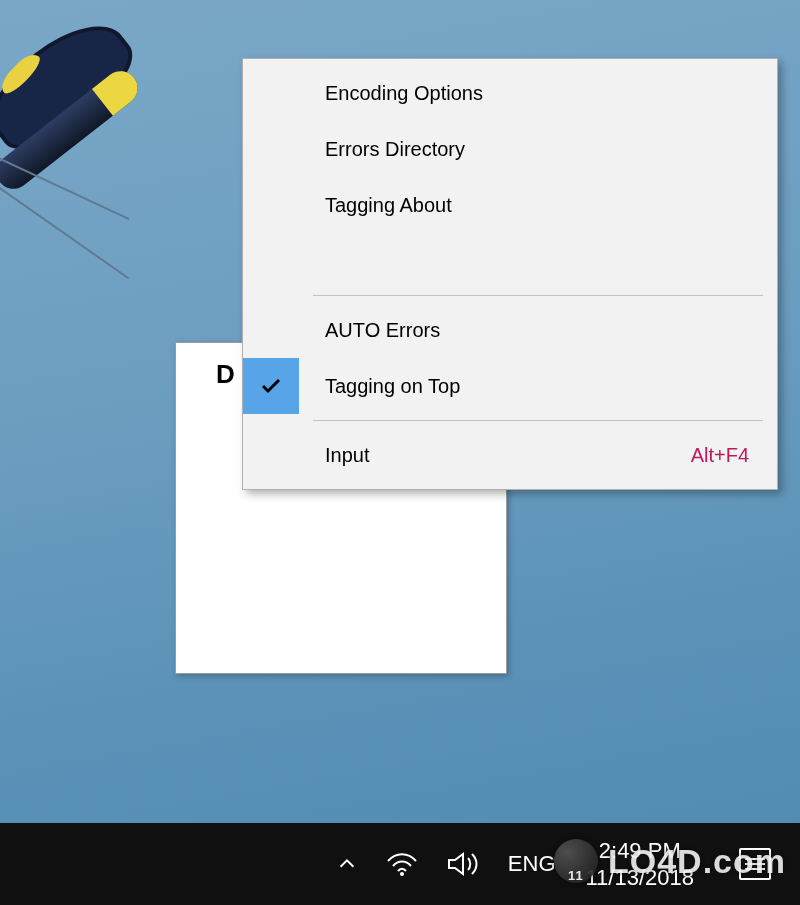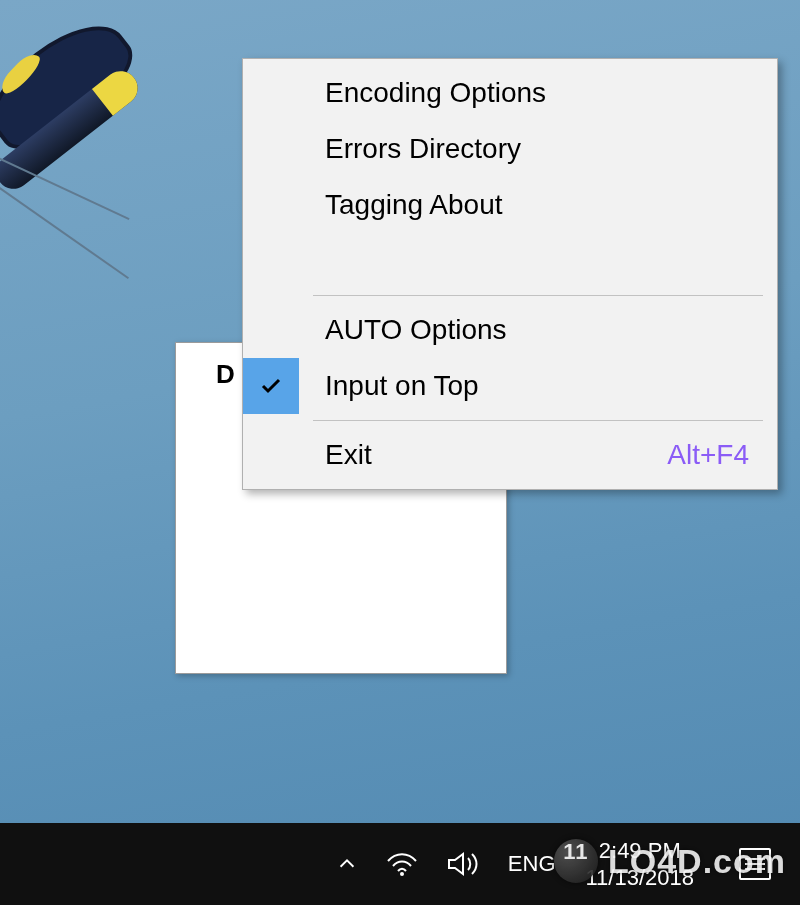--- a/index.html
+++ b/index.html
@@ -11,39 +11,39 @@
   .kite .tube{position:absolute;left:42px;top:88px;width:170px;height:34px;background:linear-gradient(180deg,#2d3d63,#101827);border-radius:18px;transform:rotate(-38deg)}
   .kite .tube::after{content:"";position:absolute;right:0;top:0;width:40px;height:34px;background:#ecd742;border-radius:0 18px 18px 0}
   .kite .line{position:absolute;width:2px;background:#607a90;transform-origin:top center}
   .kite .l1{left:25px;top:118px;height:180px;transform:rotate(-65deg)}
   .kite .l2{left:40px;top:150px;height:180px;transform:rotate(-55deg)}
   
   .appwin{position:absolute;left:175px;top:342px;width:330px;height:330px;background:#fff;border:1px solid #9b9b9b;box-shadow:2px 2px 6px rgba(0,0,0,.25)}
   .appwin .title{position:absolute;left:40px;top:16px;font-weight:700;font-size:26px;color:#000}
   
   .ctx{position:absolute;left:242px;top:58px;width:536px;background:#f2f2f2;border:1px solid #b0b0b0;box-shadow:4px 4px 8px rgba(0,0,0,.3);padding:6px 0;box-sizing:border-box}
-  .ctx .item{display:flex;align-items:center;height:56px;font-size:28px;color:#000;cursor:default}
+  .ctx .item{display:flex;align-items:center;height:56px;font-size:20px;color:#000;cursor:default}
   .ctx .chk{width:56px;height:56px;display:flex;align-items:center;justify-content:center;flex:0 0 56px}
   .ctx .chk.on{background:#58a4e8}
   .ctx .lbl{flex:1;padding-left:26px}
-  .ctx .shcut{padding-right:28px;color:#8b5cf6}
+  .ctx .shcut{padding-right:28px;color:#be185d}
   .ctx .sep{height:1px;background:#c2c2c2;margin:6px 14px 6px 70px}
   .chk svg{width:24px;height:24px}
   
   .taskbar{position:absolute;left:0;bottom:0;right:0;height:82px;background:#101010;color:#fff;display:flex;align-items:center}
   .taskbar .spacer{flex:1}
   .tb-btn{height:82px;display:flex;align-items:center;justify-content:flex-start;padding:0 14px;color:#fff}
   .tb-text{font-size:22px}
   .clock{display:flex;flex-direction:column;align-items:center;justify-content:center;padding:0 16px;line-height:1.25;font-size:22px}
   .action-center{width:62px;display:flex;align-items:center;justify-content:center}
   .action-center .box{width:28px;height:22px;border:2px solid #fff;border-radius:2px;display:flex;flex-direction:column;justify-content:center;align-items:center;gap:3px;padding:3px 0}
   .action-center .box span{display:block;width:70%;height:2px;background:#fff}
   
   .wm{position:absolute;right:14px;bottom:22px;display:flex;align-items:center;gap:10px;color:#fff;font-family:Arial,sans-serif;font-weight:700;letter-spacing:1px;opacity:.9;pointer-events:none}
-  .wm .globe{width:44px;height:44px;border-radius:50%;background:radial-gradient(circle at 30% 30%,#555,#1a1a1a);display:flex;align-items:flex-start;justify-content:center;font-weight:700;font-size:22px;color:#fff;box-shadow:0 0 6px rgba(0,0,0,.6)}
+  .wm .globe{width:44px;height:44px;border-radius:50%;background:radial-gradient(circle at 30% 30%,#555,#1a1a1a);display:flex;align-items:flex-end;justify-content:center;font-weight:700;font-size:13px;color:#fff;box-shadow:0 0 6px rgba(0,0,0,.6)}
   .wm .txt{font-size:34px;color:#f2f2f2;text-shadow:0 0 4px rgba(0,0,0,.6)}
   .icon-svg{display:block}
 </style>
 </head>
 <body>
 
 <div class="desktop">
 
   <div class="kite">
     <div class="canopy"></div>
@@ -70,36 +70,36 @@
       <span class="lbl">Tagging About</span>
     </div>
     <div class="item">
       <span class="chk"></span>
     </div>
 
     <div class="sep"></div>
 
     <div class="item">
       <span class="chk"></span>
-      <span class="lbl">AUTO Options</span>
+      <span class="lbl">AUTO Errors</span>
     </div>
     <div class="item">
       <span class="chk on">
         <svg class="icon-svg" viewBox="0 0 24 24">
             <path d="M4 12l5 5L20 6" fill="none" stroke="#000" stroke-width="3"></path>
           </svg>
       </span>
-      <span class="lbl">Input on Top</span>
+      <span class="lbl">Tagging on Top</span>
     </div>
 
     <div class="sep"></div>
 
     <div class="item">
       <span class="chk"></span>
-      <span class="lbl">Exit</span>
+      <span class="lbl">Input</span>
       <span class="shcut">Alt+F4</span>
     </div>
   </div>
 
   <div class="taskbar">
     <div class="spacer"></div>
 
     <div class="tb-btn">
       <svg class="icon-svg" width="22" height="22" viewBox="0 0 24 24">
           <path d="M5 15l7-7 7 7" fill="none" stroke="#fff" stroke-width="2"></path>

